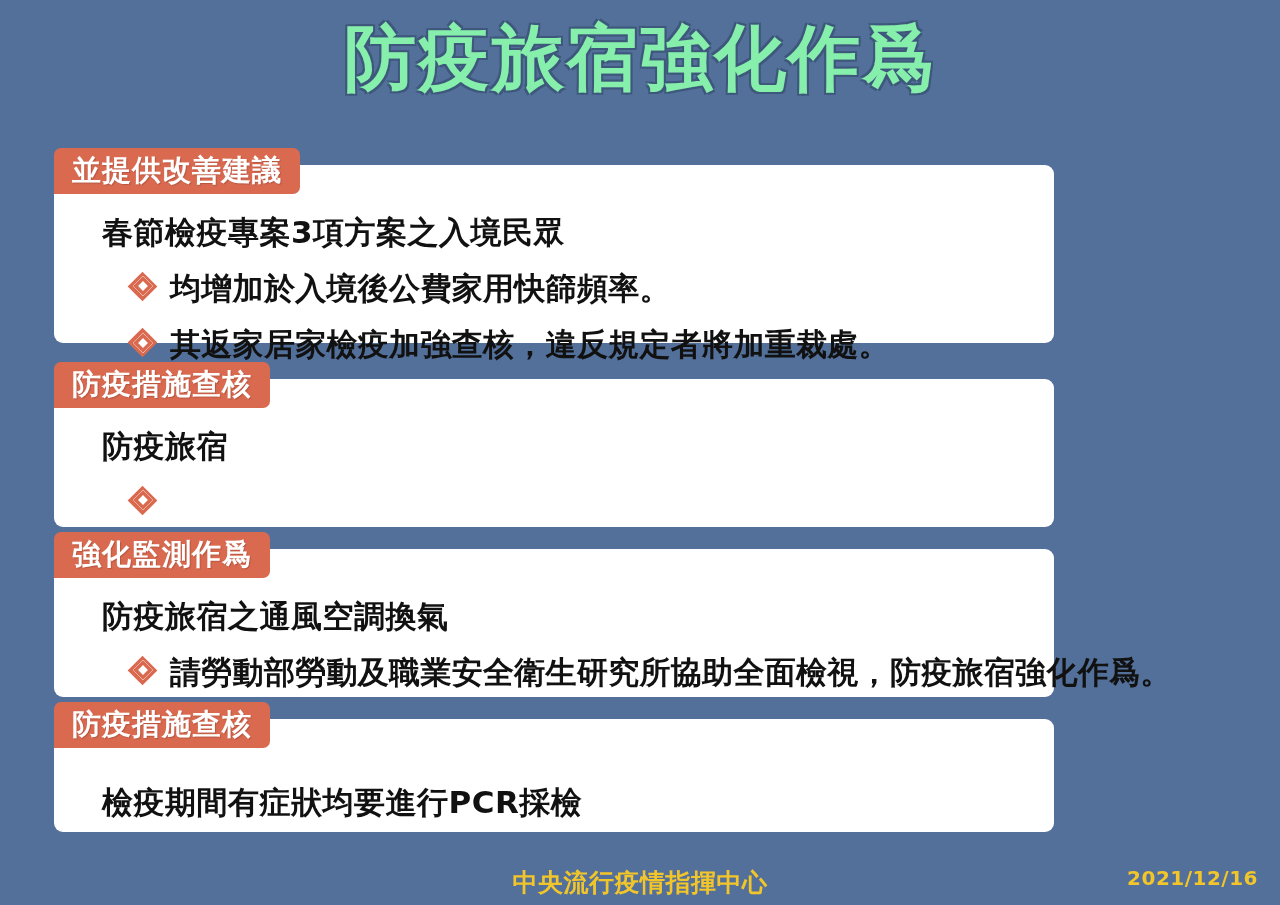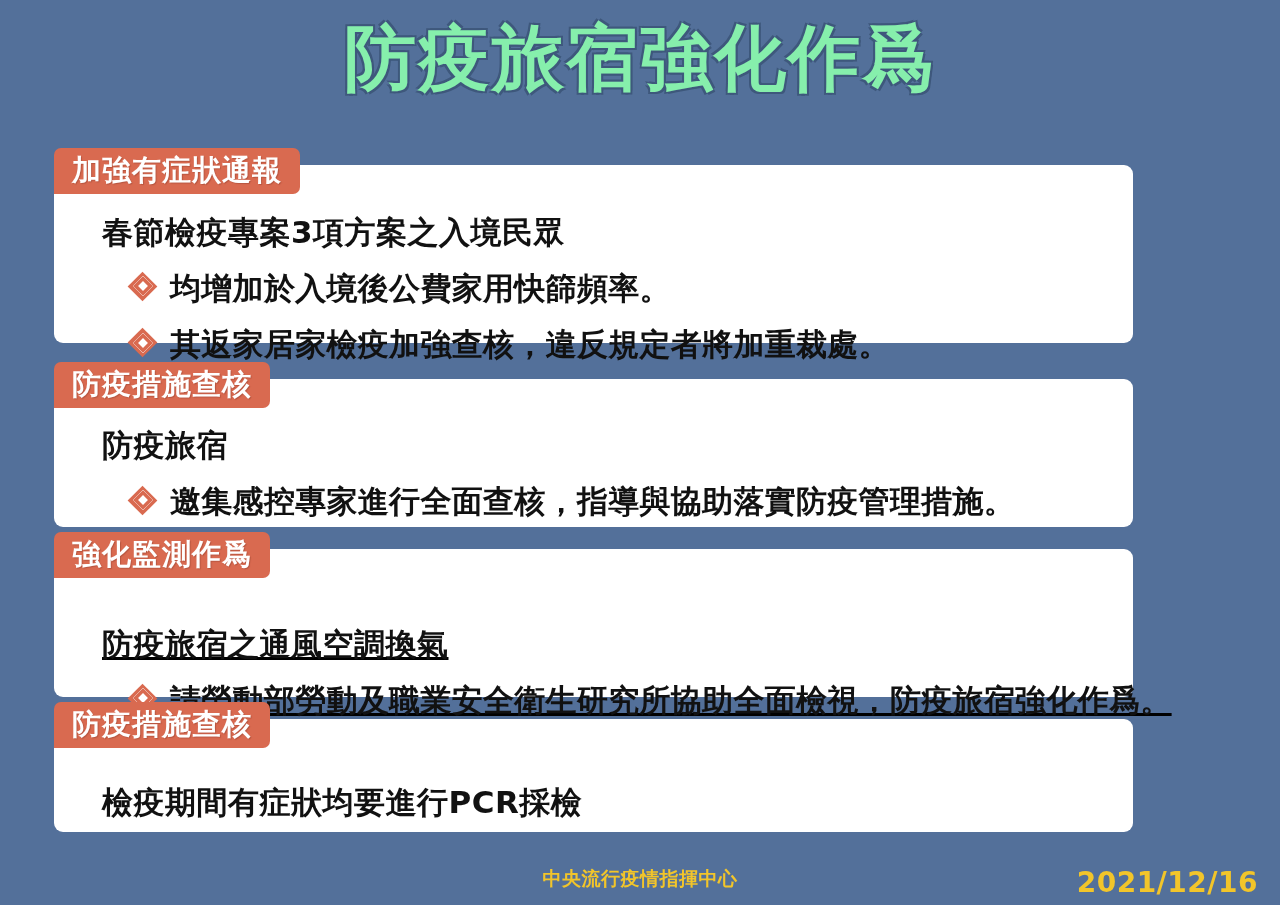--- a/index.html
+++ b/index.html
@@ -57,21 +57,21 @@
     border-radius: 7px 7px 7px 0;
     line-height: 1.05;
     z-index: 2;
     white-space: nowrap;
     text-shadow: 1px 1px 1px rgba(120, 50, 35, 0.35);
   }
 
   .section-card {
     position: absolute;
     left: 0;
-    width: 1079px;
+    width: 1000px;
     background: #ffffff;
     border-radius: 9px;
     z-index: 1;
   }
 
   .card-body {
     padding-top: 8px;
   }
 
   .lead-line {
@@ -130,54 +130,54 @@
     line-height: 1.3;
   }
 
   
   #section-1 { top: 148px; }
   #section-1 .section-card { top: 17px; height: 178px; }
   #section-1 .card-body { padding-top: 48px; }
 
   #section-2 { top: 362px; }
   #section-2 .section-card { top: 17px; height: 148px; }
-  #section-2 .card-body { padding-top: 48px; font-family: Liberation Serif, serif; }
+  #section-2 .card-body { padding-top: 48px; }
 
   #section-3 { top: 532px; }
   #section-3 .section-card { top: 17px; height: 148px; }
-  #section-3 .card-body { padding-top: 76px; text-decoration: underline; }
+  #section-3 .card-body { padding-top: 48px; }
 
   #section-4 { top: 702px; }
   #section-4 .section-card { top: 17px; height: 113px; }
   #section-4 .card-body { padding-top: 50px; margin-top: 14px; }
 
   
   .footer {
     position: absolute;
     bottom: 13px;
     left: 0;
     width: 1280px;
     height: 26px;
   }
   .footer-center {
     position: absolute;
     left: 0;
     width: 1280px;
     text-align: center;
     color: #f2c52a;
-    font-size: 19px;
+    font-size: 25px;
     font-weight: bold;
     letter-spacing: 0.5px;
   }
   .footer-date {
     position: absolute;
     right: 22px;
     top: 0;
     color: #f2c52a;
-    font-size: 28px;
+    font-size: 20px;
     font-weight: bold;
     letter-spacing: 0.5px;
   }
 </style>
 </head>
 <body>
 
 <h1 class="slide-title">防疫旅宿強化作爲</h1>
 
 <div class="section" id="section-1">
@@ -187,30 +187,29 @@
       <div class="bullet-row">
         <span class="bullet-diamond"></span>
         <span class="bullet-text">均增加於入境後公費家用快篩頻率。</span>
       </div>
       <div class="bullet-row">
         <span class="bullet-diamond"></span>
         <span class="bullet-text">其返家居家檢疫加強查核，違反規定者將加重裁處。</span>
       </div>
     </div>
   </div>
-  <div class="section-badge">加強有症狀通報</div>
+  <div class="section-badge">並提供改善建議</div>
 </div>
 
 <div class="section" id="section-2">
   <div class="section-card">
     <div class="card-body">
       <div class="lead-line">防疫旅宿</div>
       <div class="bullet-row">
         <span class="bullet-diamond"></span>
-        <span class="bullet-text">邀集感控專家進行全面查核，指導與協助落實防疫管理措施。</span>
       </div>
     </div>
   </div>
   <div class="section-badge">防疫措施查核</div>
 </div>
 
 <div class="section" id="section-3">
   <div class="section-card">
     <div class="card-body">
       <div class="lead-line">防疫旅宿之通風空調換氣</div>

